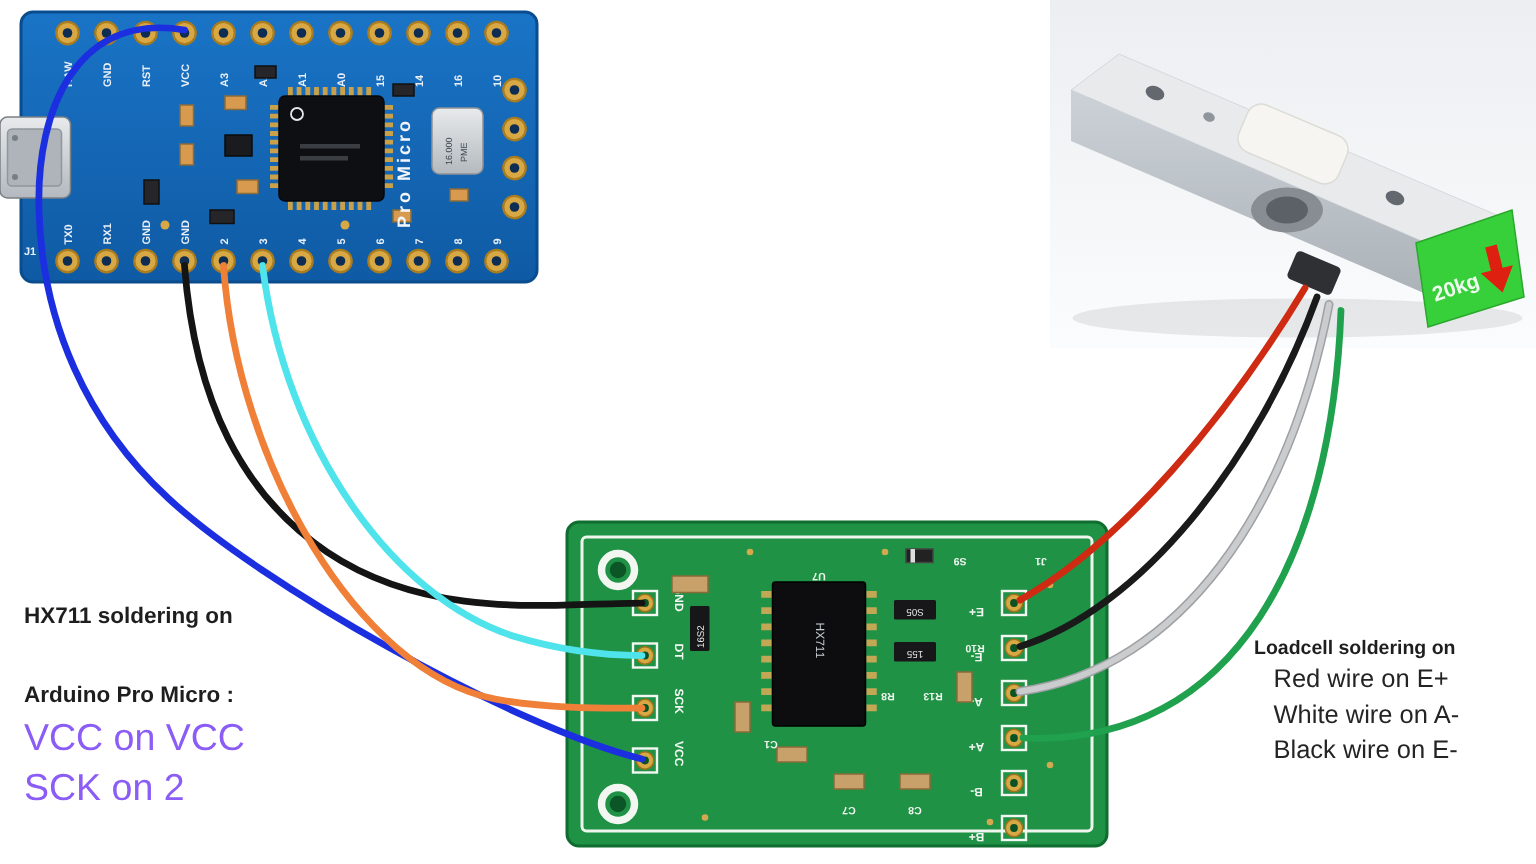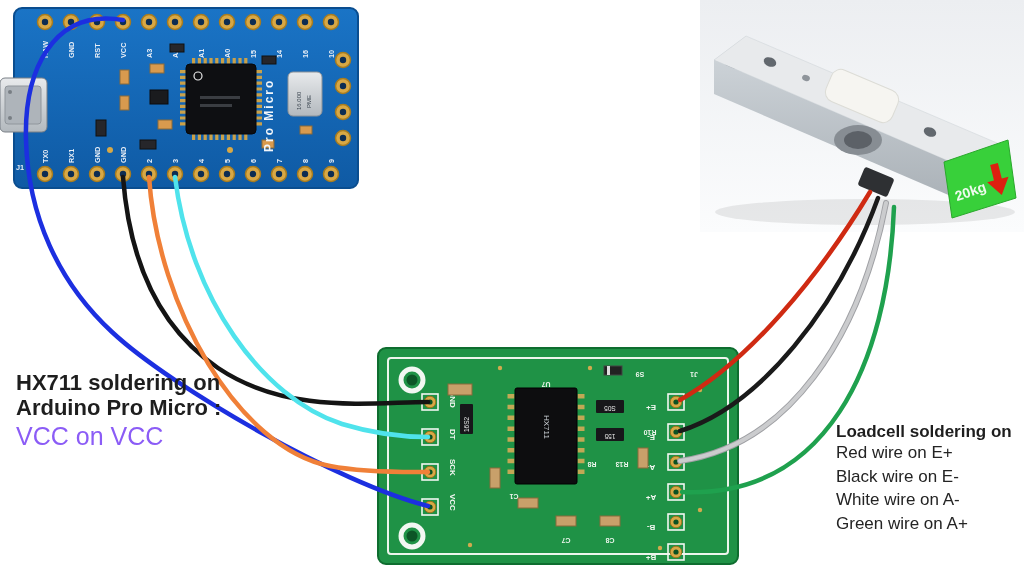--- a/index.html
+++ b/index.html
@@ -4,25 +4,25 @@
 <style>
   html,body{margin:0;padding:0;}
   body{
     width:1024px;height:576px;position:relative;overflow:hidden;
     background:#ffffff;font-family:"Liberation Sans",sans-serif;
   }
   .stage{position:absolute;inset:0;}
   
   .note{position:absolute;color:#1e1e1e;}
   .note-left{left:16px;top:370px;width:310px;}
-  .note-left .nt{font-size:22px;font-weight:700;line-height:25px;}
+  .note-left .nt{font-size:15px;font-weight:700;line-height:25px;margin-top:28px;}
   .note-left .nl{font-size:25px;font-weight:400;line-height:33px;color:#8b5cf6;}
   .note-right{left:836px;top:422px;width:186px;}
-  .note-right .nt{font-size:17px;font-weight:700;line-height:19px;}
-  .note-right .nl{font-size:17px;font-weight:400;line-height:23.5px;color:#242424;}
+  .note-right .nt{font-size:13px;font-weight:700;line-height:19px;}
+  .note-right .nl{font-size:17px;font-weight:400;line-height:23.5px;color:#242424;margin-left:13px;}
   
   text{font-family:"Liberation Sans",sans-serif;}
   .pl{font-size:7.3px;fill:#e9eff7;font-weight:bold;}
   .plg{font-size:8px;fill:#f2f7f2;font-weight:bold;}
   .silk{font-size:7px;fill:#eef6ee;font-weight:bold;}
   .bodytxt{font-size:6.5px;fill:#e8e8e8;text-anchor:middle;}
   .promicro{font-size:12px;fill:#f2f6fa;font-weight:bold;letter-spacing:2px;}
   .xtal{font-size:6px;fill:#3c4650;}
   .capacity{font-size:14px;font-weight:bold;fill:#effbef;text-anchor:middle;}
 </style>
@@ -280,21 +280,21 @@
     <path d="M886,203 C860,338 788,446 680,461" stroke="#9fa0a4" stroke-width="6"></path>
     <path d="M886,203 C860,338 788,446 680,461" stroke-width="4" stroke="#cbccce"></path>
     <path d="M894,207 C888,366 826,498 682,492" stroke-width="4.5" stroke="#1fa14e"></path>
   </g>
 </svg>
 
 <div class="note note-left">
   <div class="nt">HX711 soldering on</div>
   <div class="nt">Arduino Pro Micro :</div>
   <div class="nl">VCC on VCC</div>
+  <div class="nl">SCK on 2</div>
 </div>
 
 <div class="note note-right">
   <div class="nt">Loadcell soldering on</div>
   <div class="nl">Red wire on E+</div>
+  <div class="nl">White wire on A-</div>
   <div class="nl">Black wire on E-</div>
-  <div class="nl">White wire on A-</div>
-  <div class="nl">Green wire on A+</div>
 </div>
 
 </body></html>

